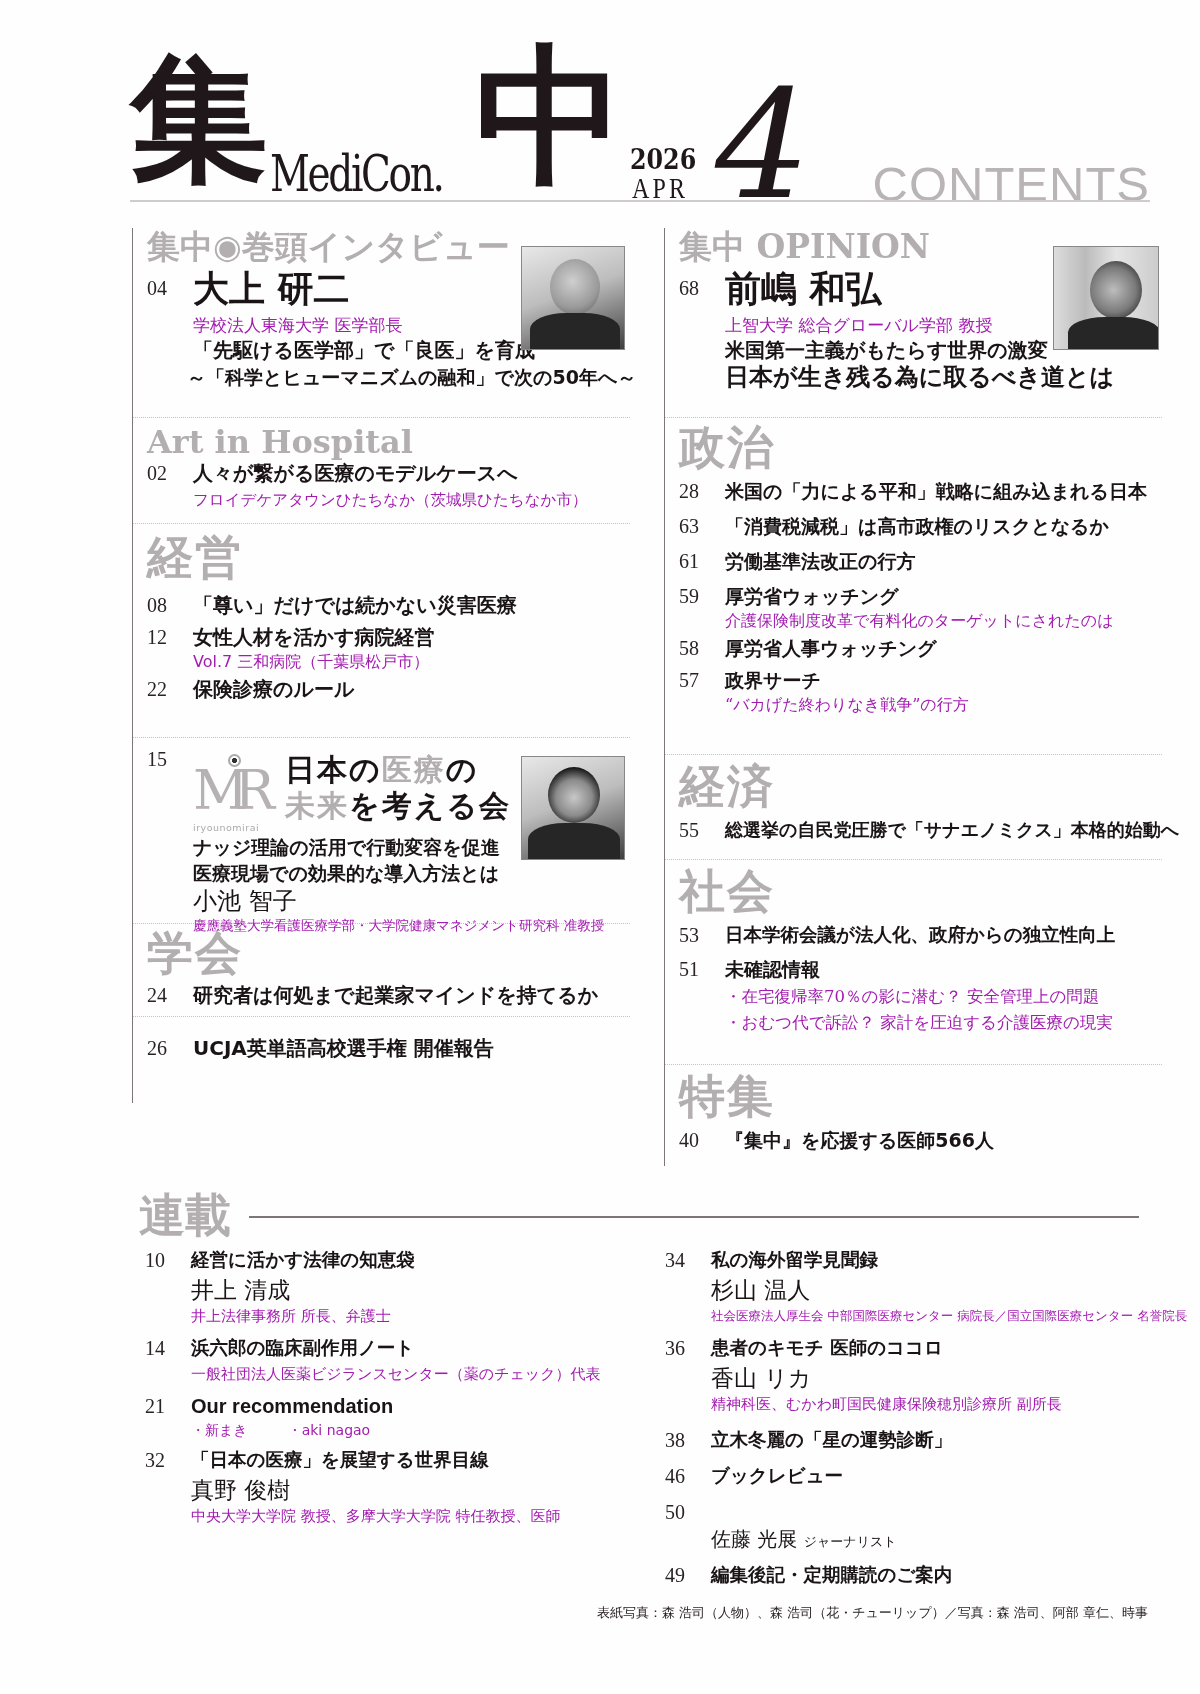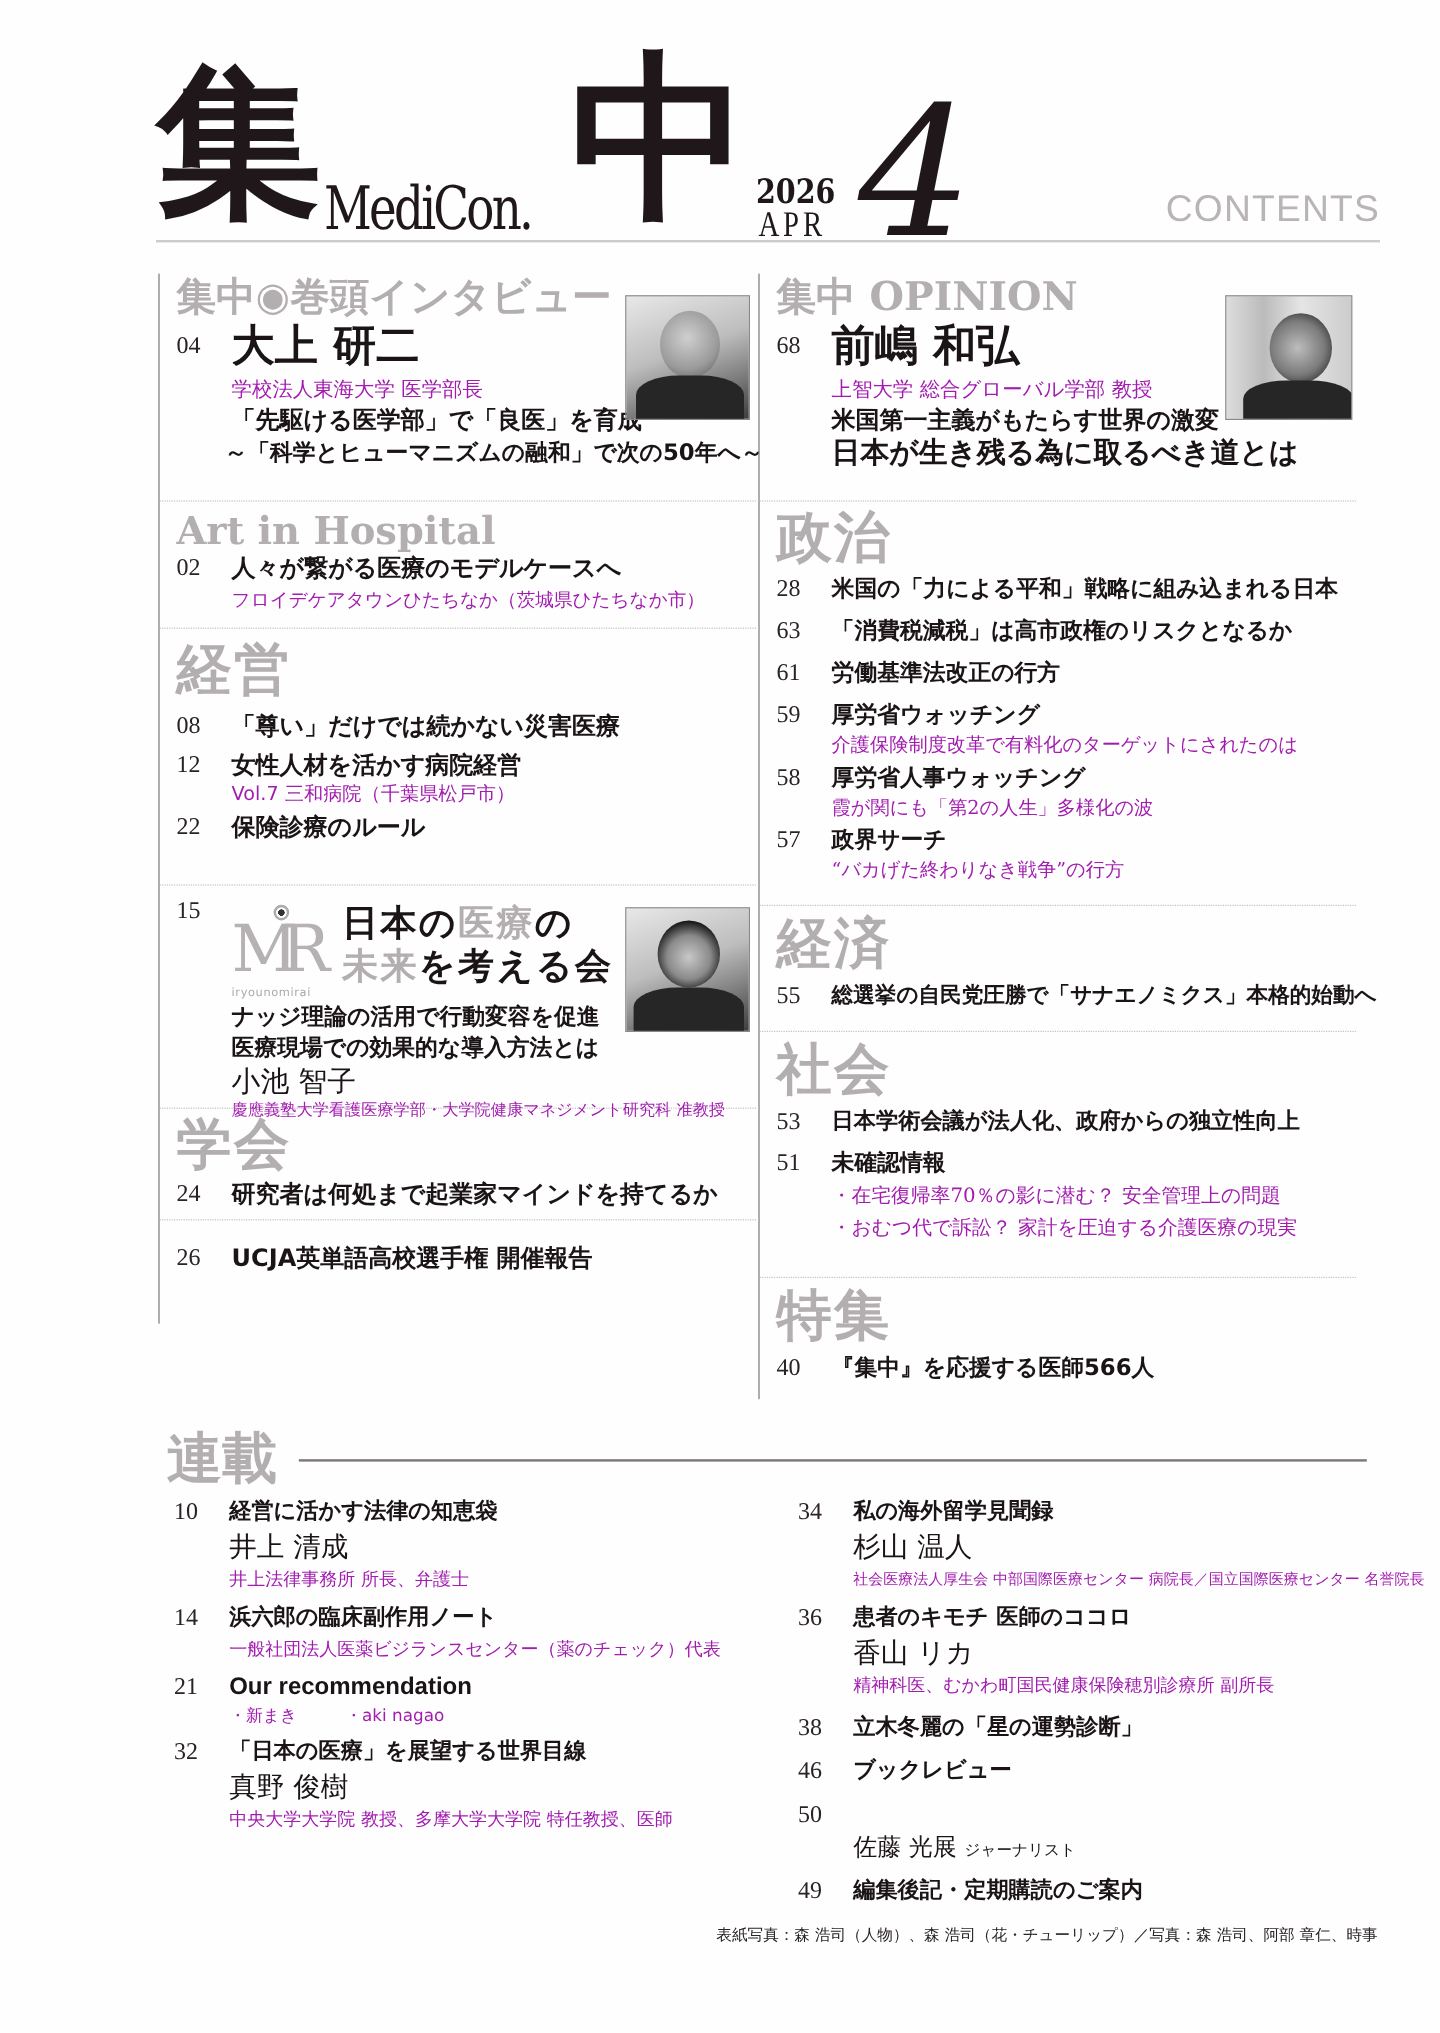--- a/index.html
+++ b/index.html
@@ -9,27 +9,27 @@
 
     
     .masthead { position: absolute; left: 130px; top: 40px; width: 1020px; height: 160px; }
     .mh-shu, .mh-chu { position: absolute; font-family: "DejaVu Serif", serif; font-weight: bold; color: #1f1719; line-height: 1; }
     .mh-shu { left: 0; top: 10px; font-size: 138px; }
     .mh-chu { left: 345px; top: 0px; font-size: 150px; }
     .mh-medicon { position: absolute; left: 140px; top: 105px; font-family: "DejaVu Serif", serif; font-size: 50px; letter-spacing: -3px; color: #1f1719; transform: scaleX(0.78); transform-origin: left bottom; }
     .mh-year { position: absolute; left: 500px; top: 106px; font-family: "DejaVu Serif", serif; font-weight: bold; font-size: 28px; line-height: 28px; color: #1f1719; transform: scaleX(0.85); transform-origin: left top; }
     .mh-month-label { position: absolute; left: 502px; top: 134px; font-family: "Liberation Serif", serif; font-size: 30px; line-height: 28px; letter-spacing: 4px; color: #1f1719; transform: scaleX(0.8); transform-origin: left top; }
     .mh-num { position: absolute; left: 585px; top: 30px; font-family: "DejaVu Serif", serif; font-style: italic; font-size: 150px; line-height: 1; color: #1f1719; }
-    .mh-contents { position: absolute; right: 0; top: 116px; font-family: "Liberation Sans", sans-serif; font-size: 31px; color: #b9b4b6; letter-spacing: 1px; }
+    .mh-contents { position: absolute; right: 0; top: 116px; font-family: "Liberation Sans", sans-serif; font-size: 49px; color: #b9b4b6; letter-spacing: 1px; }
     .mh-rule { position: absolute; left: 0; right: 0; top: 160px; height: 2px; background: #cfcacc; }
 
     
     .col { position: absolute; border-left: 1.5px solid #7c7678; }
     .col-left { left: 132px; top: 228px; width: 498px; height: 875px; }
-    .col-right { left: 632px; top: 228px; width: 498px; height: 938px; }
+    .col-right { left: 664px; top: 228px; width: 498px; height: 938px; }
 
     .section { position: relative; padding-left: 14px; }
     .divider { border-bottom: 1.5px dotted #c6c1c3; }
 
     .sec-head { font-family: "DejaVu Serif", serif; font-weight: bold; color: #b3aeb0; line-height: 1; }
     .sec-head.big { font-size: 46px; letter-spacing: 2px; }
     .sec-head.mid { font-size: 34px; }
 
     .row { display: flex; align-items: flex-start; }
     .pg { width: 46px; flex: none; font-family: "Liberation Serif", serif; font-size: 20px; color: #2a2325; line-height: 30px; }
@@ -193,21 +193,20 @@
     </div>
     <div class="row" style="margin-top:5px;">
       <span class="pg">59</span>
       <span class="ttl" style="font-size:19px;">厚労省ウォッチング</span>
     </div>
     <div class="sub" style="font-size:16px; line-height:20px;">介護保険制度改革で有料化のターゲットにされたのは</div>
     <div class="row" style="margin-top:2px;">
       <span class="pg">58</span>
       <span class="ttl" style="font-size:19px;">厚労省人事ウォッチング</span>
     </div>
-    <div class="sub" style="font-size:16px; line-height:20px;">霞が関にも「第2の人生」多様化の波</div>
     <div class="row" style="margin-top:2px;">
       <span class="pg">57</span>
       <span class="ttl" style="font-size:19px;">政界サーチ</span>
     </div>
     <div class="sub" style="font-size:16px; line-height:20px;">“バカげた終わりなき戦争”の行方</div>
   </section>
 
   <section class="section divider" style="height:105px; padding-top:8px;">
     <div class="sec-head big">経済</div>
     <div class="row" style="margin-top:6px;">

